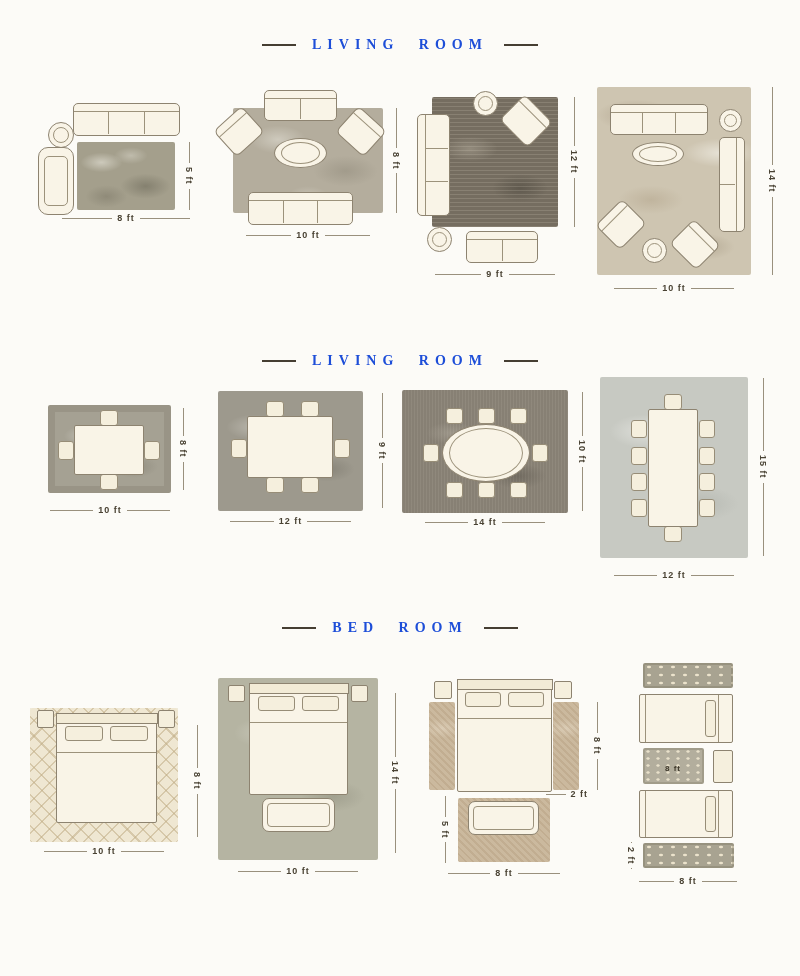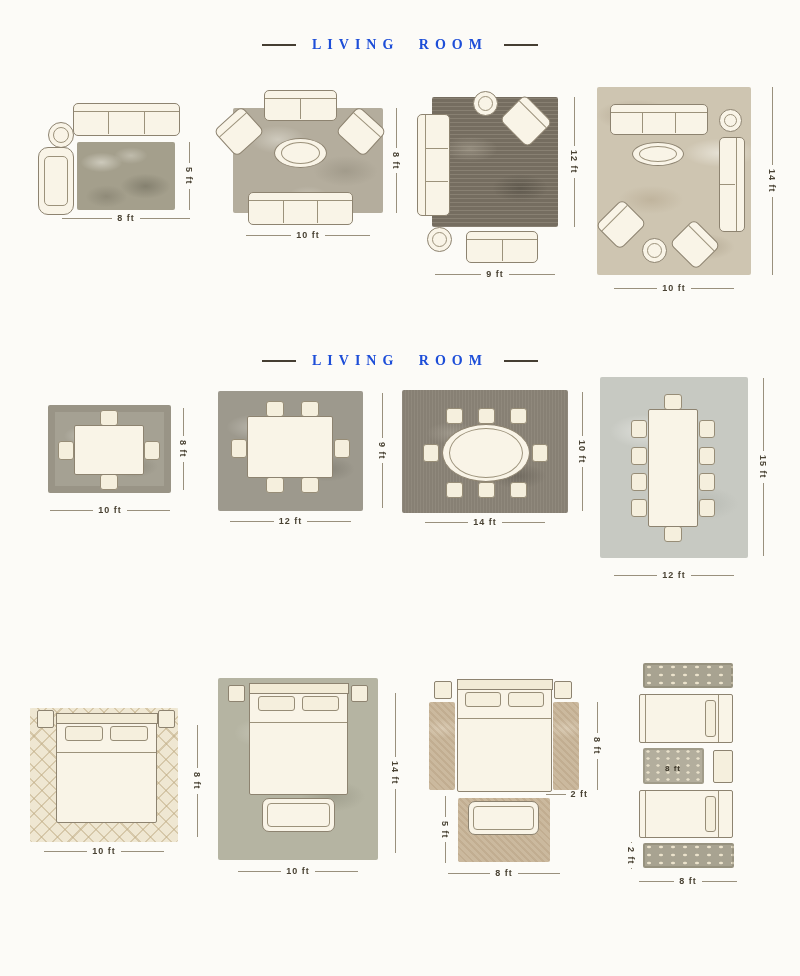--- a/index.html
+++ b/index.html
@@ -178,20 +178,23 @@
     <div class="dchair" style="left:104px;top:75px;width:16px;height:18px"></div>
     <div class="dchair" style="left:104px;top:101px;width:16px;height:18px"></div>
     <div class="dchair" style="left:104px;top:127px;width:16px;height:18px"></div>
     <div class="furn dtable" style="left:53px;top:37px;width:50px;height:118px"></div>
     <div class="dimh" style="left:19px;top:198px;width:120px">12 ft</div>
     <div class="dimv" style="left:161px;top:6px;height:178px">
         <span class="vt">15 ft</span>
       </div>
   </div>
 
+  <div class="section-title" style="top:620px">
+    <h2>BED ROOM</h2>
+  </div>
 
   <div class="diagram" style="left:20px;top:700px;width:192px;height:162px">
     <div class="rug tx-br1" style="left:10px;top:8px;width:148px;height:134px"></div>
     <div class="ns" style="left:17px;top:10px;width:17px;height:18px"></div>
     <div class="ns" style="left:138px;top:10px;width:17px;height:18px"></div>
     <div class="furn bedv" style="left:36px;top:13px;width:101px;height:110px">
       <div class="pl" style="left:8%"></div>
       <div class="pl" style="left:54%"></div>
     </div>
     <div class="dimh" style="left:24px;top:146px;width:120px">10 ft</div>

